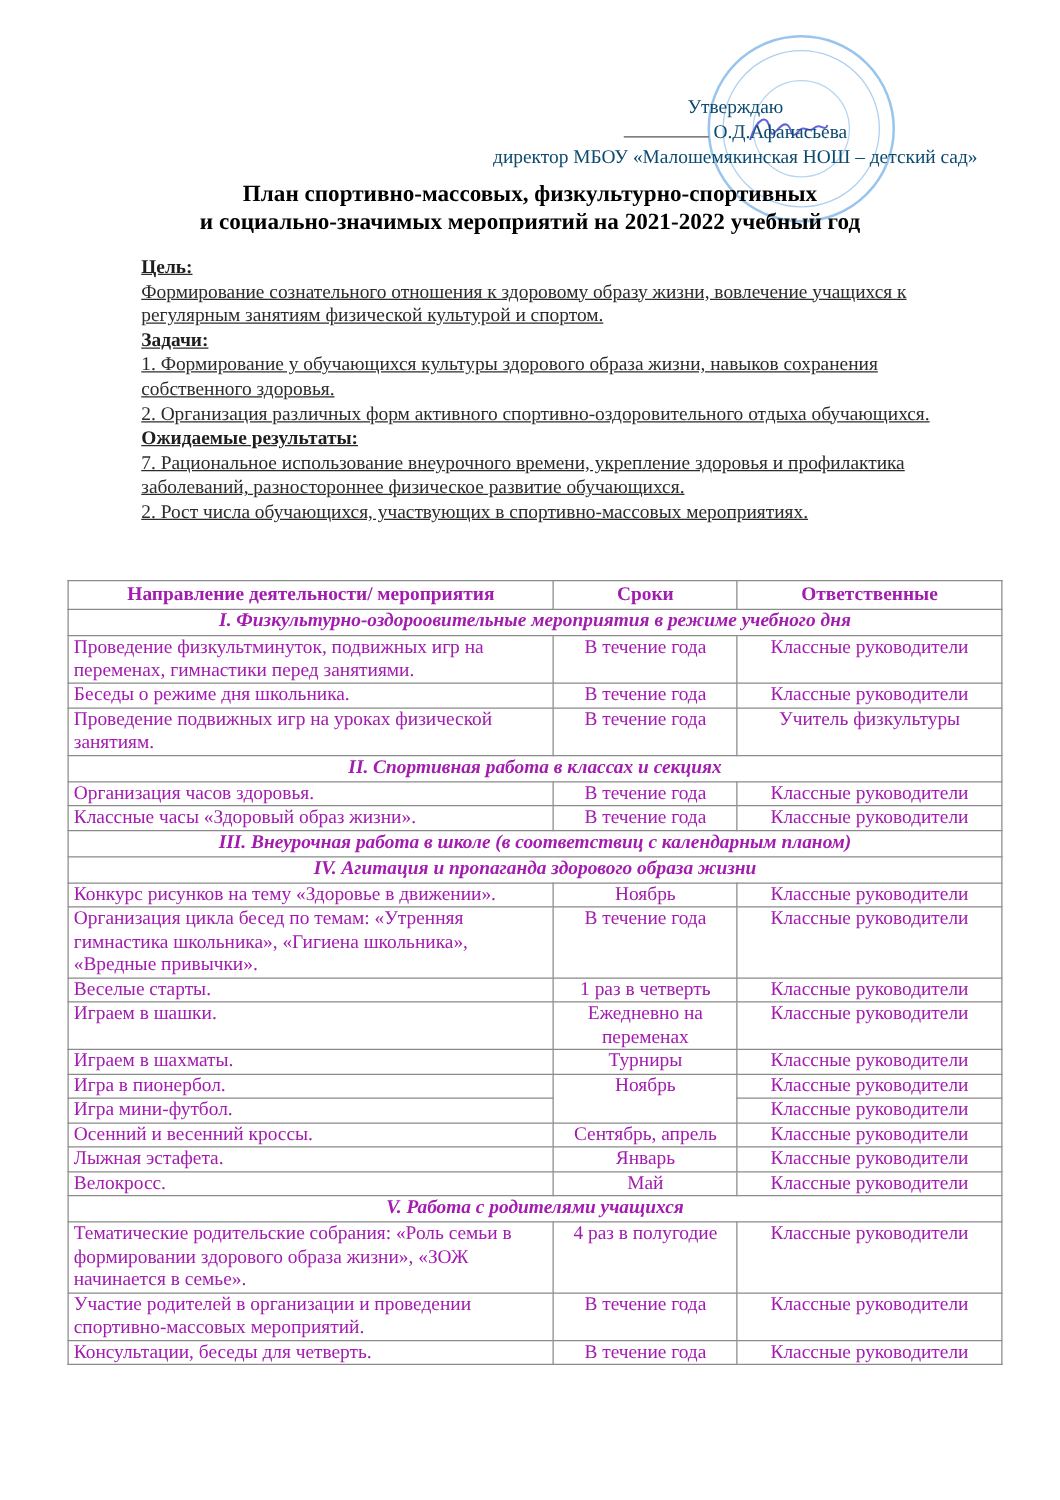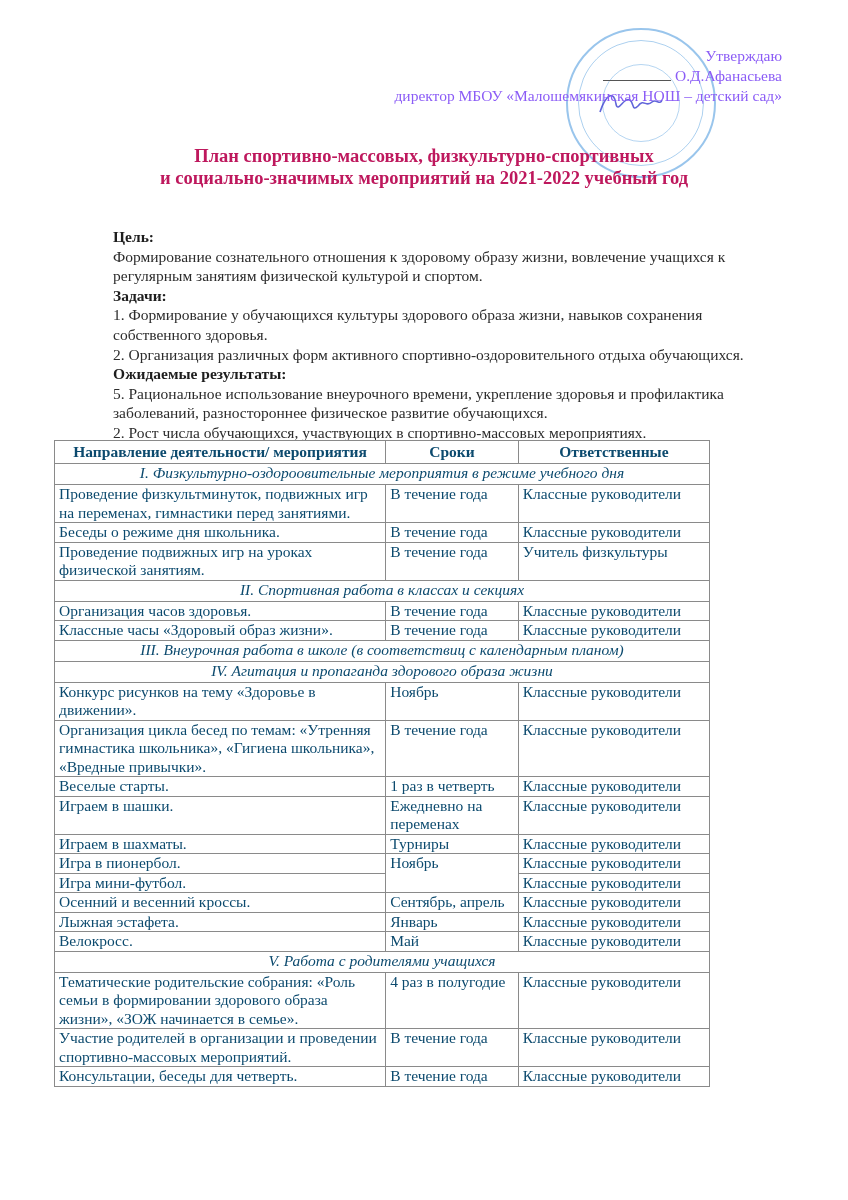--- a/index.html
+++ b/index.html
@@ -1,34 +1,34 @@
 <!DOCTYPE html>
 <html><head>
 <meta charset="utf-8">
 <style>
   html, body { margin:0; padding:0; background:#ffffff; }
   body { width:848px; height:1200px; position:relative; overflow:hidden;
          font-family:"Liberation Serif", serif; color:#1e1e1e; }
-  .approve { position:absolute; right:66px; top:46px; text-align:right; font-size:15.5px; line-height:20px; color:#8b5cf6; }
+  .approve { position:absolute; right:66px; top:76px; text-align:center; font-size:15.5px; line-height:20px; color:#0c4a6e; }
   .approve .sigline { display:inline-block; width:68px; border-bottom:1px solid #555; margin-right:4px; vertical-align:baseline; }
   .stamp { position:absolute; left:566px; top:28px; width:150px; height:150px; border-radius:50%;
            border:2px solid rgba(70,150,220,0.55); box-sizing:border-box; pointer-events:none; }
   .stamp::before { content:""; position:absolute; left:10px; top:10px; right:10px; bottom:10px; border-radius:50%;
            border:1.5px solid rgba(70,150,220,0.45); }
   .stamp::after { content:""; position:absolute; left:34px; top:34px; right:34px; bottom:34px; border-radius:50%;
            border:1.5px solid rgba(70,150,220,0.4); }
   .signature { position:absolute; left:596px; top:86px; width:70px; height:34px; pointer-events:none; }
-  .title { position:absolute; left:0; width:848px; top:145px; text-align:center; font-weight:bold; font-size:18.5px; line-height:22px; color:#be185d; }
-  .intro { position:absolute; left:113px; top:227px; width:650px; font-size:15.5px; line-height:19.6px; color:#2c2c2c; }
+  .title { position:absolute; left:0; width:848px; top:145px; text-align:center; font-weight:bold; font-size:18.5px; line-height:22px; color:#000000; }
+  .intro { position:absolute; left:113px; top:204px; width:650px; font-size:15.5px; line-height:19.6px; color:#2c2c2c;text-decoration:underline; }
   .intro .h { font-weight:bold; color:#1e1e1e; }
-  table.plan { position:absolute; left:54px; top:440px; width:656px; border-collapse:collapse; font-size:15.5px; color:#0c4a6e; }
+  table.plan { position:absolute; left:54px; top:464px; width:748px; border-collapse:collapse; font-size:15.5px; color:#a21caf; }
   table.plan td, table.plan th { border:1px solid #8a8a8a; padding:0 4px; line-height:18.5px; vertical-align:top; }
   table.plan th { font-weight:bold; text-align:center; height:22px; vertical-align:middle; }
-  table.plan td.c { text-align:left; }
-  table.plan td.sec { text-align:center; font-weight:normal; font-style:italic; height:20px; }
+  table.plan td.c { text-align:center; }
+  table.plan td.sec { text-align:center; font-weight:bold; font-style:italic; height:20px; }
   col.c1 { width:389px; } col.c2 { width:147px; } col.c3 { width:212px; }
 </style>
 </head>
 <body>
 
 <div class="stamp"></div>
 <svg class="signature" viewBox="0 0 70 34">
   <path d="M4 26 C10 8, 18 4, 20 18 C22 28, 28 10, 34 14 C38 17, 36 26, 42 20 C48 12, 50 22, 56 16 C60 12, 64 20, 66 14" fill="none" stroke="#3a3fd0" stroke-width="1.6" opacity="0.8"></path>
 </svg>
 
@@ -43,21 +43,21 @@
   <div>и социально-значимых мероприятий на 2021-2022 учебный год</div>
 </div>
 
 <div class="intro">
   <div class="h">Цель:</div>
   <div>Формирование сознательного отношения к здоровому образу жизни, вовлечение учащихся к регулярным занятиям физической культурой и спортом.</div>
   <div class="h">Задачи:</div>
   <div>1. Формирование у обучающихся культуры здорового образа жизни, навыков сохранения собственного здоровья.</div>
   <div>2. Организация различных форм активного спортивно-оздоровительного отдыха обучающихся.</div>
   <div class="h">Ожидаемые результаты:</div>
-  <div>5. Рациональное использование внеурочного времени, укрепление здоровья и профилактика заболеваний, разностороннее физическое развитие обучающихся.</div>
+  <div>7. Рациональное использование внеурочного времени, укрепление здоровья и профилактика заболеваний, разностороннее физическое развитие обучающихся.</div>
   <div>2. Рост числа обучающихся, участвующих в спортивно-массовых мероприятиях.</div>
 </div>
 
 <table class="plan">
   <colgroup>
       <col class="c1">
       <col class="c2">
       <col class="c3">
     </colgroup>
   <tbody>

